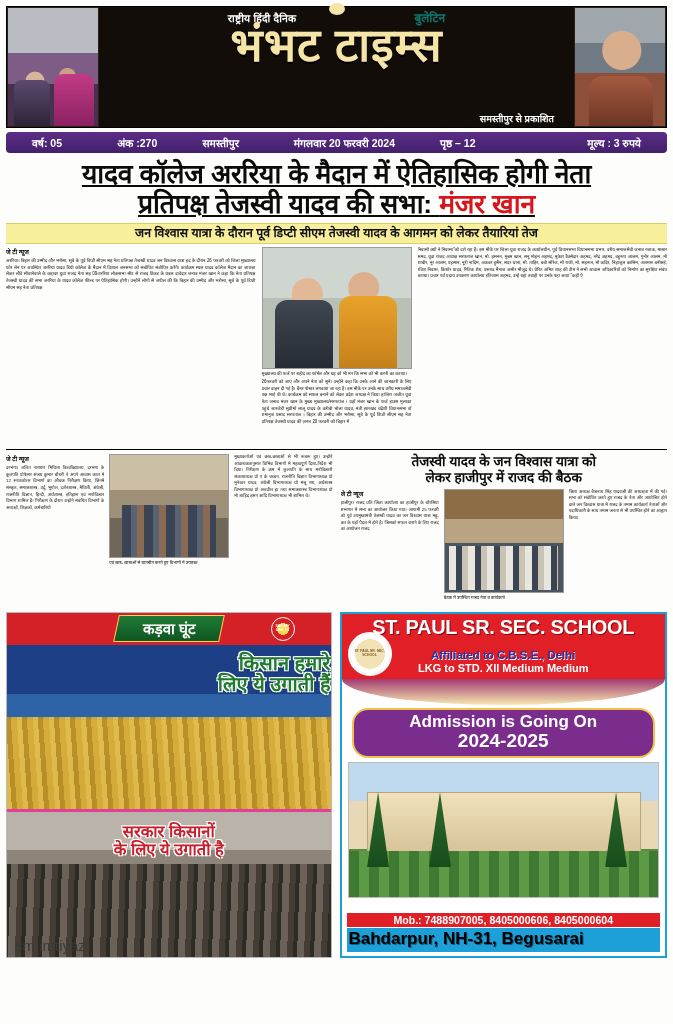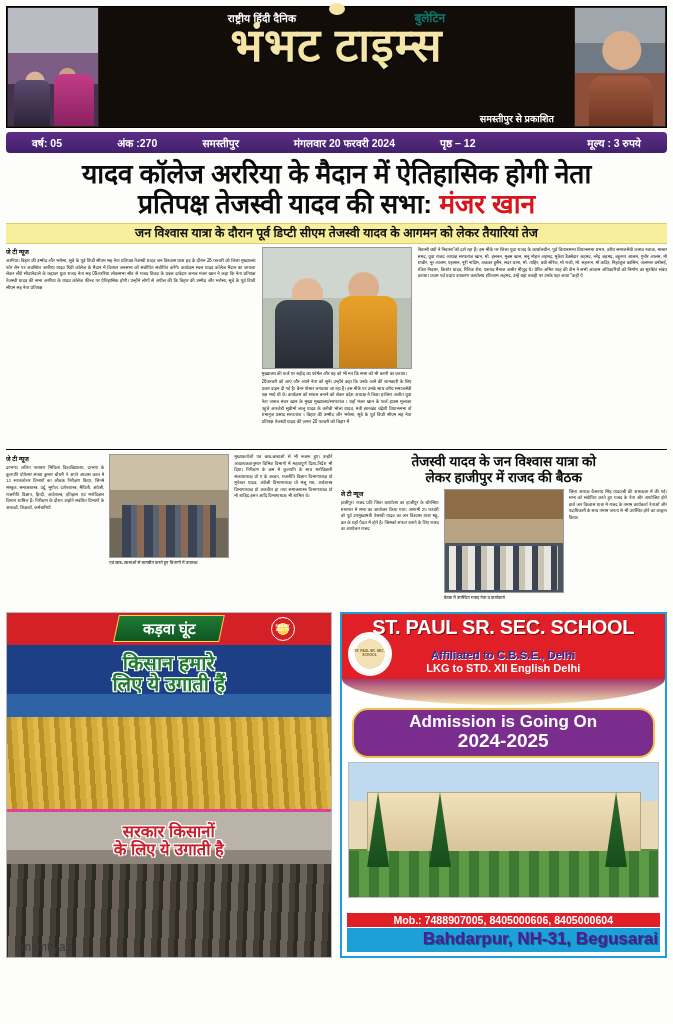--- a/index.html
+++ b/index.html
@@ -115,20 +115,21 @@
   
   .lead-headline{
     margin-top:6px;
     text-align:center;
     font-size:26.5px;
     line-height:1.14;
     font-weight:bold;
     color:#0b0b0b;
     letter-spacing:-.2px;
     padding:0 4px;
+    text-decoration:underline;
   }
   .lead-headline .accent{ color:#d8141c; }
 
   .subhead-band{
     margin-top:4px;
     background:#f7ef9b;
     border-top:1px solid #d9cf66;
     border-bottom:1px solid #d9cf66;
     text-align:center;
     font-size:12.3px;
@@ -270,21 +271,21 @@
     background:linear-gradient(#1c3f86 0 30%, #2f63a8 30% 46%, #caa033 46% 70%, #9e7a22 70% 100%);
     overflow:hidden;
   }
   .ad-wheat:after{
     content:"";position:absolute;left:0;right:0;bottom:0;height:56%;
     background:repeating-linear-gradient(86deg,#e3bc4e 0 5px,#b98f27 5px 10px,#d6ad3c 10px 16px);
     opacity:.95;
   }
   .ad-wheat-text{
     position:absolute; left:0; right:0; top:8px;
-    text-align:center; z-index:3;
+    text-align:right; z-index:3;
     color:#1e7a2e;
     font-weight:bold; font-size:20px; line-height:1.08;
     text-shadow:
       -1.2px -1.2px 0 #fff, 1.2px -1.2px 0 #fff,
       -1.2px 1.2px 0 #fff, 1.2px 1.2px 0 #fff,
       0 2px 2px rgba(0,0,0,.45);
   }
   .ad-army{
     flex:0 0 148px;
     position:relative;
@@ -299,21 +300,21 @@
   .ad-army-text{
     position:absolute; left:0; right:0; top:10px; z-index:3;
     text-align:center;
     color:#c71f2c; font-weight:bold; font-size:16.5px; line-height:1.1;
     text-shadow:
       -1.2px -1.2px 0 #fff, 1.2px -1.2px 0 #fff,
       -1.2px 1.2px 0 #fff, 1.2px 1.2px 0 #fff;
   }
   .watermark{
     position:absolute; left:8px; bottom:3px;
-    font-size:12px; color:#3a3a3a; z-index:6;
+    font-size:15px; color:#3a3a3a; z-index:6;
     font-family:"Liberation Sans", sans-serif;
   }
 
   
   .ad-right{
     flex:1 1 0;
     border:2px solid #1da0d8;
     background:#fff;
     display:flex; flex-direction:column;
     overflow:hidden;
@@ -383,23 +384,23 @@
     z-index:2;
   }
   .school-mob{
     background:#e01f26; color:#fff;
     font-weight:bold; font-size:10.6px;
     text-align:center; padding:1px 2px;
     margin:15px 5px 0 5px;
     white-space:nowrap;
   }
   .school-addr{
-    background:#1da0d8; color:#4c1d95;
+    background:#1da0d8; color:#000000;
     font-weight:bold; font-size:17px;
-    text-align:right; padding:1px 2px 3px 2px;
+    text-align:left; padding:1px 2px 3px 2px;
     margin:1px 5px 4px 5px;
     text-shadow:1px 1px 0 #0d5f86;
     white-space:nowrap;
   }
 </style>
 </head>
 <body>
 
 <div class="page">
 
@@ -527,21 +528,21 @@
         </div>
         <div class="watermark">sm imtiyaz</div>
       </div>
     </div>
 
     <div class="ad-right">
       <div class="school-top">
         <div class="school-seal">ST. PAUL SR. SEC. SCHOOL</div>
         <div class="school-name">ST. PAUL SR. SEC. SCHOOL</div>
         <div class="school-affil">Affiliated to C.B.S.E., Delhi</div>
-        <div class="school-medium">LKG to STD. XII English Delhi</div>
+        <div class="school-medium">LKG to STD. XII Medium Medium</div>
       </div>
       <div class="school-arc"></div>
 
       <div class="admission-box">
         <div class="adm-line1">Admission is Going On</div>
         <div class="adm-line2">2024-2025</div>
       </div>
 
       <div class="school-photo">
         <div class="school-tree" style="left:6%;"></div>

